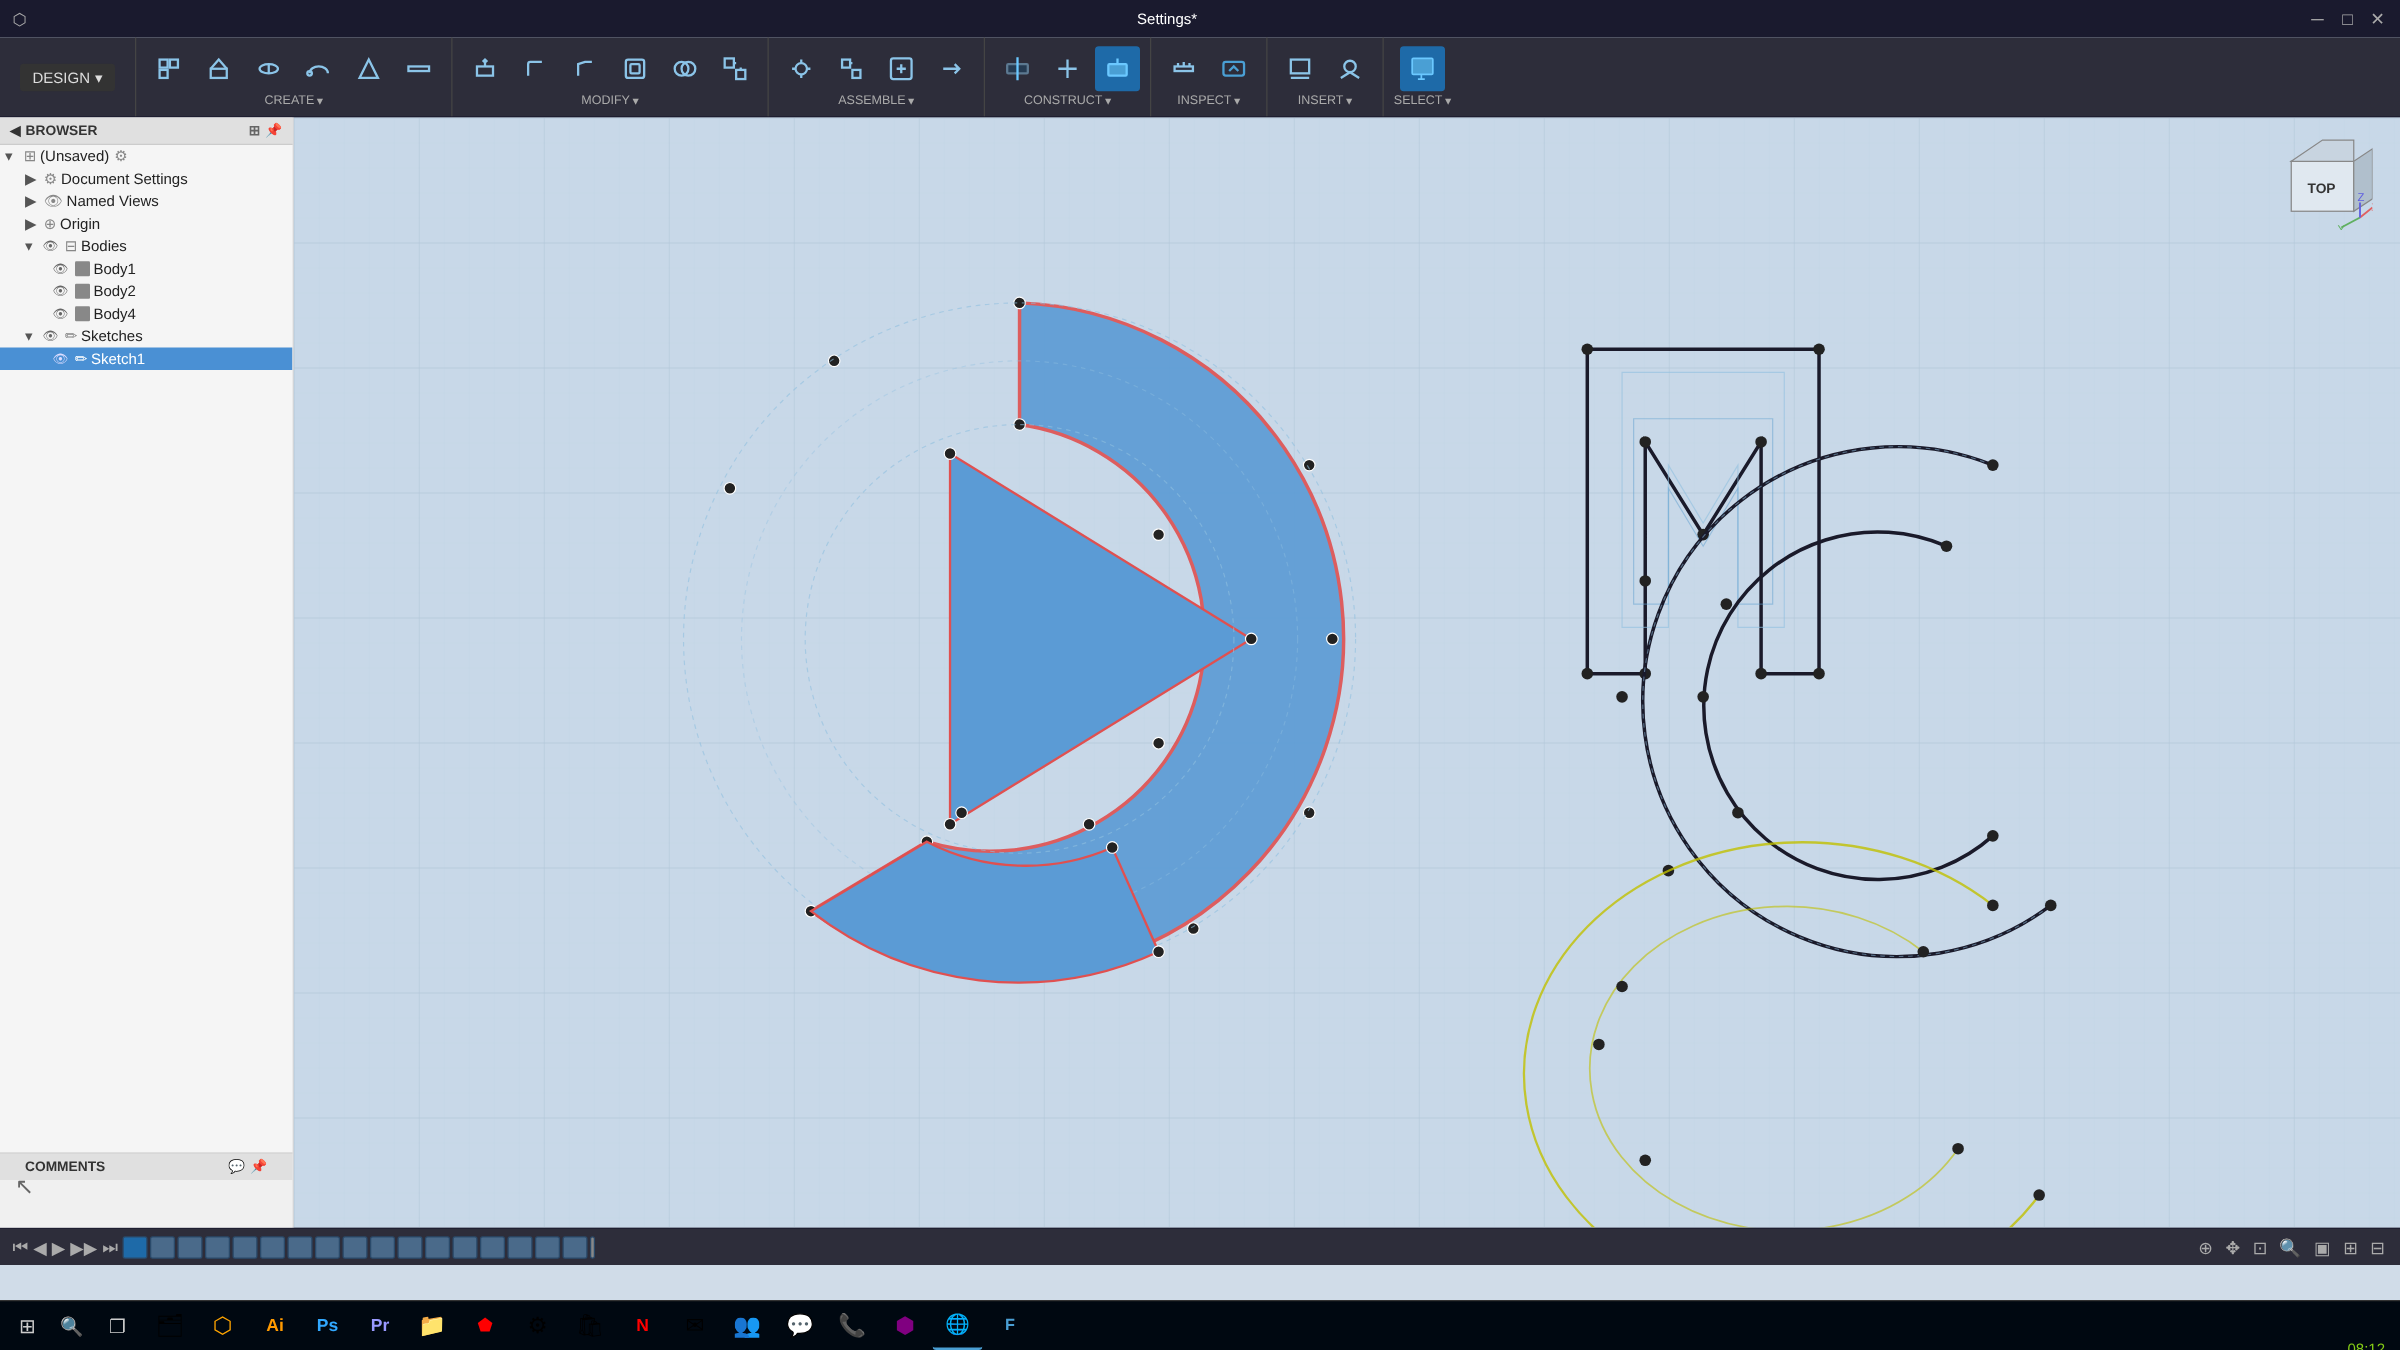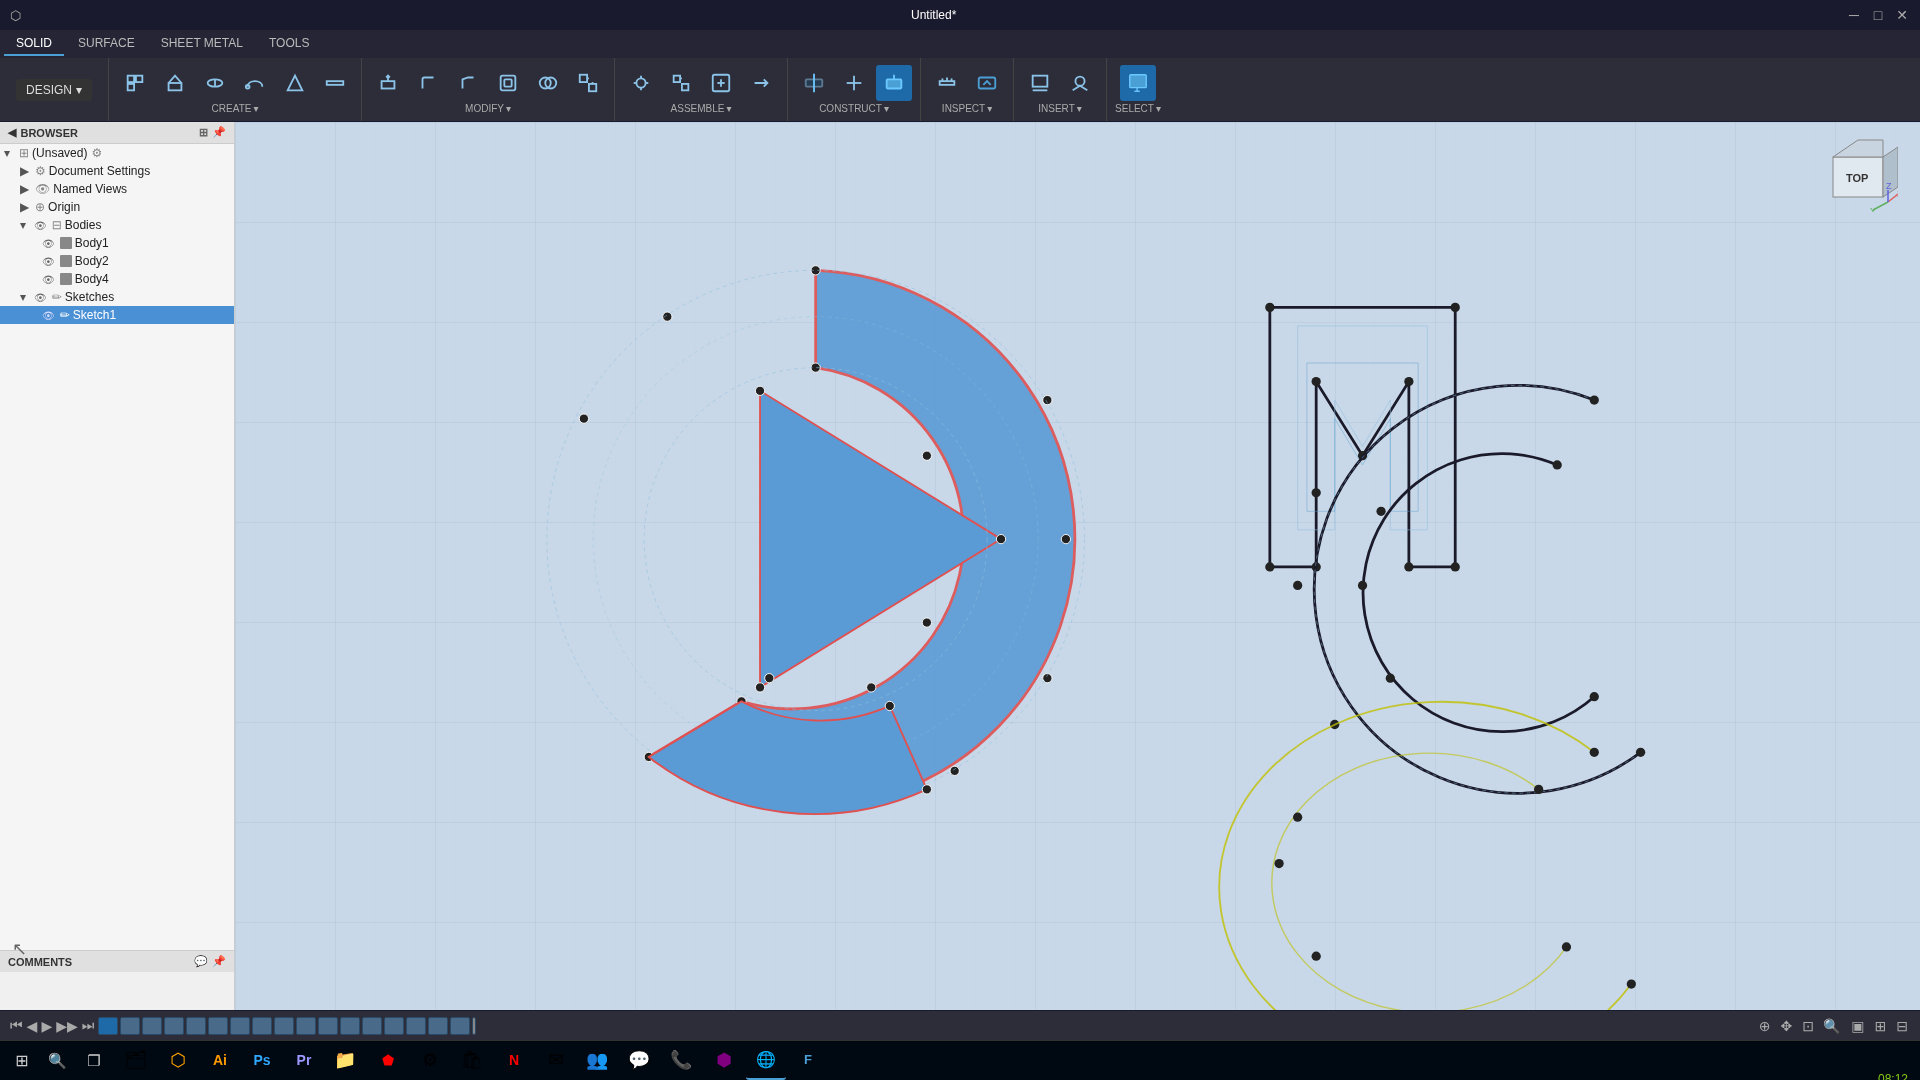--- a/index.html
+++ b/index.html
@@ -75,21 +75,21 @@
       font-size: 12px; color: #222; white-space: nowrap;
     }
     .tree-item.selected { background: #4a90d4; color: #fff; }
 
     #comments-panel {
       height: 60px; background: #f0f0f0; border-top: 1px solid #ccc;
       display: flex; flex-direction: column;
     }
     #comments-header {
       display: flex; align-items: center; justify-content: space-between;
-      padding: 4px 8px; background: #e0e0e0; font-size: 11px; font-weight: bold; color: #333;
+      padding: 4px 20px; background: #e0e0e0; font-size: 11px; font-weight: bold; color: #333;
     }
 
     
     #canvas {
       flex: 1; position: relative; overflow: hidden;
       background: #c8d8e8;
     }
 
     
     #grid-svg { position: absolute; top: 0; left: 0; width: 100%; height: 100%; }
@@ -141,36 +141,30 @@
     #clock { text-align: right; }
 
     
     #sketch-svg { position: absolute; top: 0; left: 0; width: 100%; height: 100%; }
   </style>
 </head>
 <body>
 
 <div id="titlebar">
   <span style="color:#aaa; font-size:13px;">⬡</span>
-  <span style="flex:1; text-align:center; color:#fff;">Untitled*</span>
+  <span style="flex:1; text-align:center; color:#fff;">Settings*</span>
   <div class="win-controls">
     <span class="win-btn">─</span>
     <span class="win-btn">□</span>
     <span class="win-btn">✕</span>
   </div>
 </div>
 
 <div id="toolbar-area">
 
-  <div id="menu-tabs">
-    <div class="menu-tab active">SOLID</div>
-    <div class="menu-tab">SURFACE</div>
-    <div class="menu-tab">SHEET METAL</div>
-    <div class="menu-tab">TOOLS</div>
-  </div>
 
   <div id="toolbar">
 
     <div class="toolbar-section">
       <div class="design-btn">
         <span>DESIGN</span>
         <span>▾</span>
       </div>
     </div>
 

